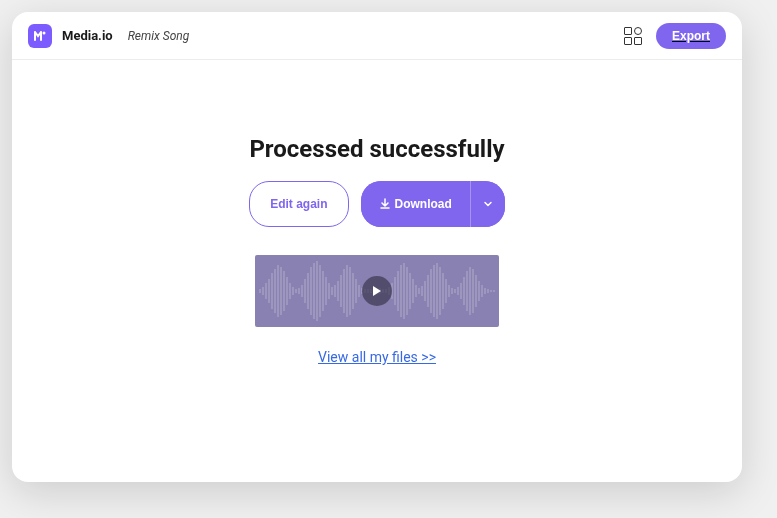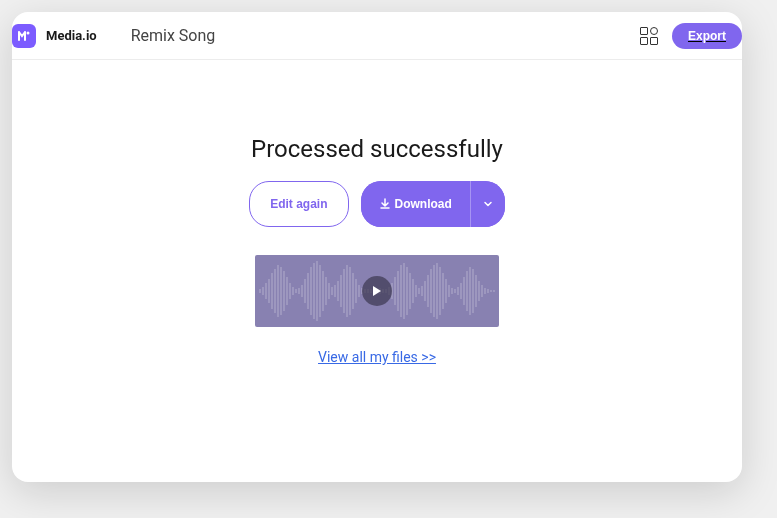--- a/index.html
+++ b/index.html
@@ -25,21 +25,21 @@
       box-shadow: 0 10px 40px rgba(0,0,0,0.15);
       overflow: hidden;
       display: flex;
       flex-direction: column;
     }
     .header {
       height: 48px;
       display: flex;
       align-items: center;
       justify-content: space-between;
-      padding: 0 0;
+      padding: 0 16px;
       border-bottom: 1px solid #ececec;
     }
     .header-left {
       display: flex;
       align-items: center;
       gap: 10px;
     }
     .logo {
       width: 24px;
       height: 24px;
@@ -51,23 +51,24 @@
       color: #fff;
       font-weight: bold;
       font-size: 13px;
     }
     .brand-name {
       font-weight: 700;
       font-size: 13px;
       color: #1a1a1a;
     }
     .page-name {
-      font-size: 16px;
+      font-size: 12px;
       color: #444;
-      margin-left: 24px;
+      margin-left: 5px;
+      font-style: italic;
     }
     .header-right {
       display: flex;
       align-items: center;
       gap: 14px;
       text-decoration: underline;
     }
     .grid-icon {
       width: 18px;
       height: 18px;
@@ -95,21 +96,21 @@
     }
     .content {
       flex: 1;
       display: flex;
       flex-direction: column;
       align-items: center;
       padding-top: 75px;
     }
     .title {
       font-size: 24px;
-      font-weight: 400;
+      font-weight: 700;
       color: #1a1a1a;
       margin-bottom: 18px;
     }
     .button-row {
       display: flex;
       gap: 12px;
       margin-bottom: 28px;
     }
     .edit-btn {
       background: #fff;

